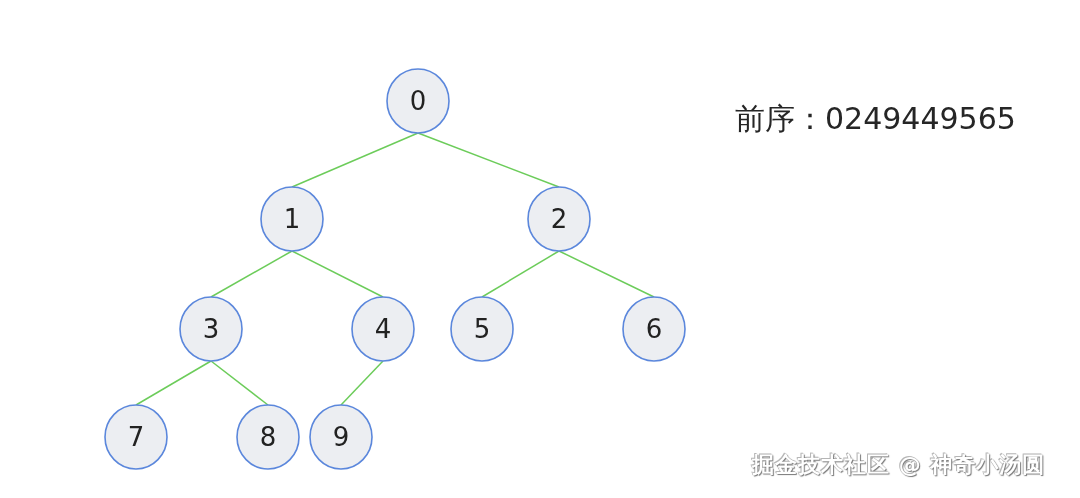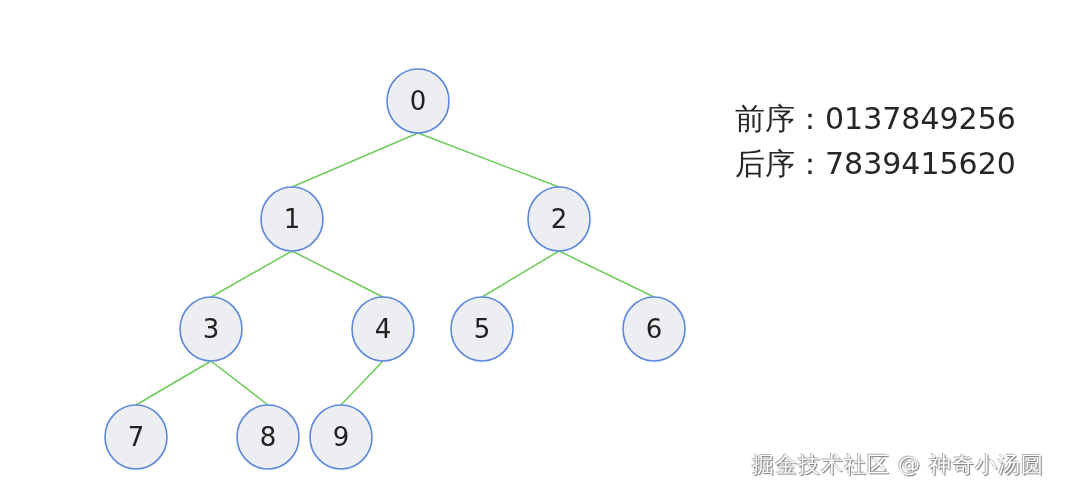--- a/index.html
+++ b/index.html
@@ -4,21 +4,21 @@
 <style>
   html, body { margin: 0; padding: 0; background: #ffffff; }
   body { width: 1080px; height: 498px; position: relative; overflow: hidden;
          font-family: "DejaVu Sans", "Liberation Sans", sans-serif; }
   #tree { position: absolute; left: 0; top: 0; }
   .node-label { font-family: "DejaVu Sans", sans-serif; font-size: 26px; fill: #222222; }
   .traversals { position: absolute; left: 735px; top: 96px; color: #262626;
                 font-size: 30px; line-height: 45px; font-family: "DejaVu Sans", sans-serif; }
   .trav-row { white-space: nowrap; }
   .watermark { position: absolute; left: 752px; top: 450px; font-size: 22px; color: #ffffff;
-               font-family: "DejaVu Sans", sans-serif; font-weight: normal;
+               font-family: "DejaVu Sans", sans-serif; font-weight: bold;
                text-shadow: 0 0 1px #888, 1px 1px 1px #777, -1px -1px 0 #bbb; letter-spacing: 1px; }
 </style>
 </head>
 <body>
 
 <svg id="tree" width="1080" height="498" viewBox="0 0 1080 498">
   <g id="edges">
       <line x1="418" y1="133" x2="292" y2="187" stroke="#6ccc5a" stroke-width="1.5"></line>
       <line x1="418" y1="133" x2="559" y2="187" stroke="#6ccc5a" stroke-width="1.5"></line>
       <line x1="292" y1="251" x2="211" y2="297" stroke="#6ccc5a" stroke-width="1.5"></line>
@@ -68,20 +68,17 @@
       </g>
       <g>
         <ellipse cx="341" cy="437" rx="31" ry="32" fill="#eceef2" stroke="#5b87dc" stroke-width="1.6"></ellipse>
         <text x="341" y="438" text-anchor="middle" dominant-baseline="middle" class="node-label">9</text>
       </g>
     </g>
 </svg>
 
 <div class="traversals">
   <div class="trav-row">
-    <span>前序：</span><span>0137849256</span>
-  </div>
-  <div class="trav-row">
-    <span>后序：</span><span>7839415620</span>
+    <span>前序：</span><span>0249449565</span>
   </div>
 </div>
 
 <div class="watermark">掘金技术社区 @ 神奇小汤圆</div>
 
 </body></html>

